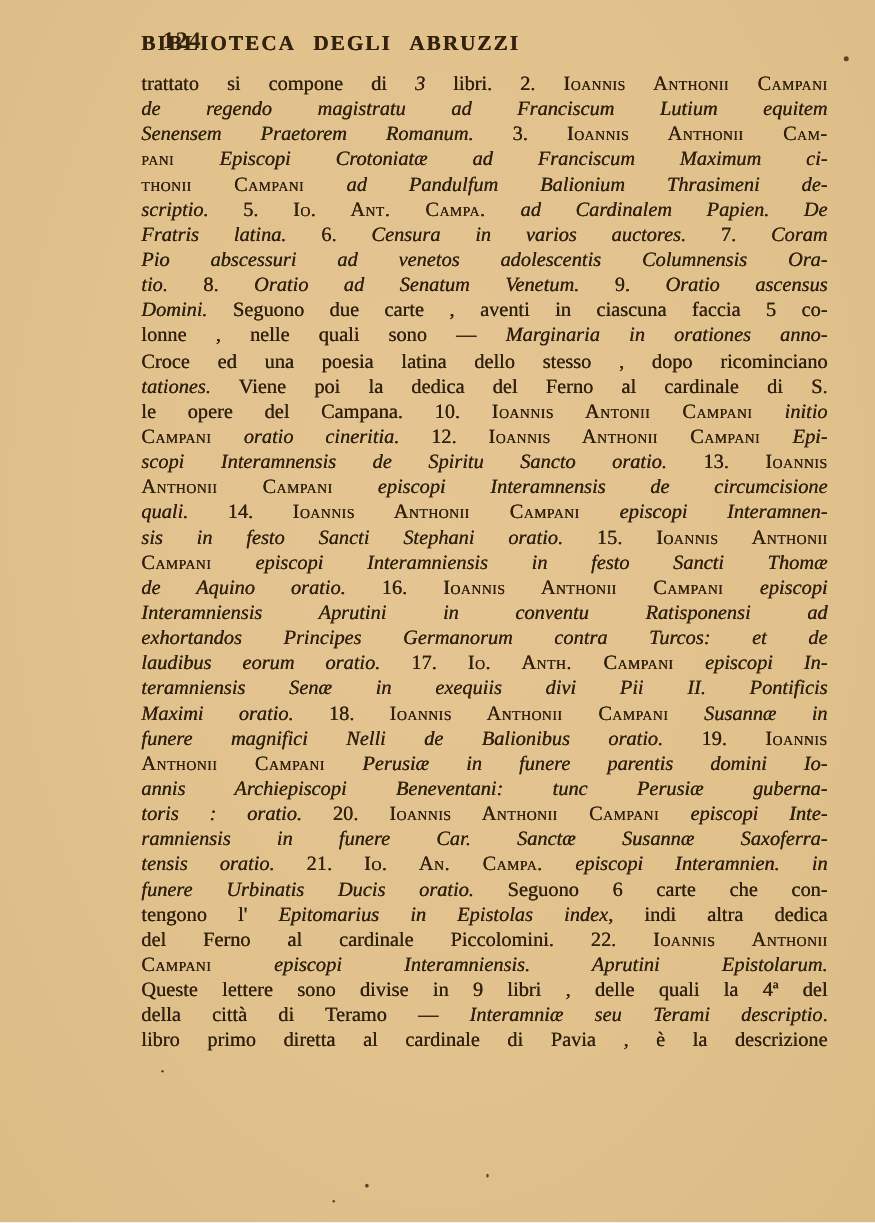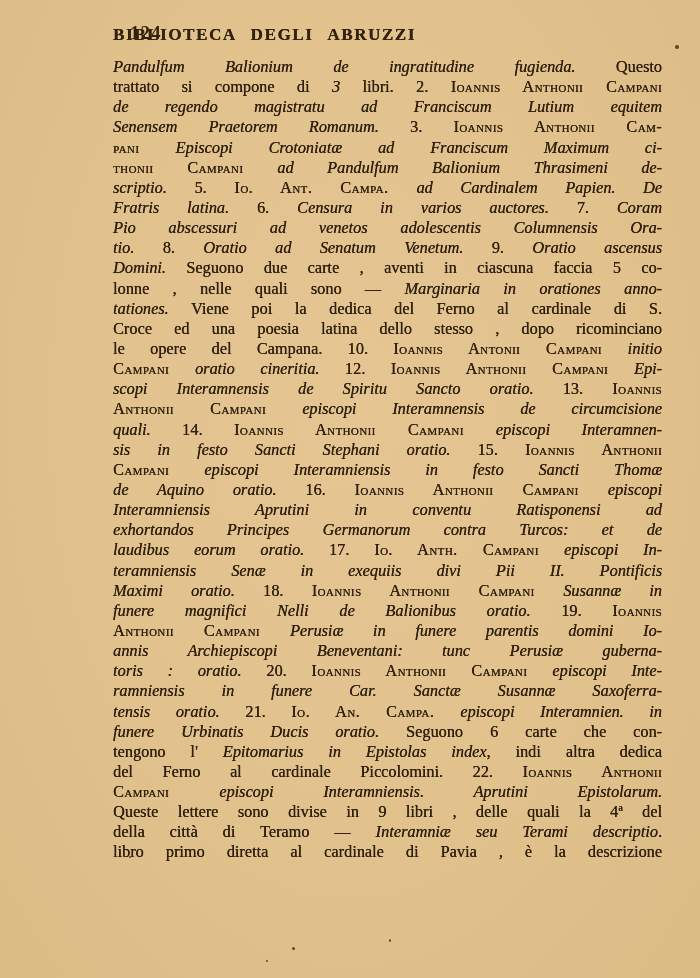--- a/index.html
+++ b/index.html
@@ -75,34 +75,33 @@
   .speck-e { left: 266px; top: 960px; width: 2px; height: 2px; }
 </style>
 </head>
 <body>
 
 <div class="page">
   <div class="page-number">124</div>
   <div class="running-header">BIBLIOTECA DEGLI ABRUZZI</div>
 
   <div class="body-text">
-      <div class="line"><span class="run-i">Pandulfum Balionium de ingratitudine fugienda.</span><span class="run-r"> Questo</span></div>
       <div class="line"><span class="run-r">trattato si compone di </span><span class="run-i">3</span><span class="run-r"> libri. 2. </span><span class="run-sc">Ioannis Anthonii Campani</span></div>
       <div class="line"><span class="run-i">de regendo magistratu ad Franciscum Lutium equitem</span></div>
       <div class="line"><span class="run-i">Senensem Praetorem Romanum.</span><span class="run-r"> 3. </span><span class="run-sc">Ioannis Anthonii Cam-</span></div>
       <div class="line"><span class="run-sc">pani </span><span class="run-i">Episcopi Crotoniatæ ad Franciscum Maximum ci-</span></div>
       <div class="line"><span class="run-sc">thonii Campani </span><span class="run-i">ad Pandulfum Balionium Thrasimeni de-</span></div>
       <div class="line"><span class="run-i">scriptio.</span><span class="run-r"> 5. </span><span class="run-sc">Io. Ant. Campa. </span><span class="run-i">ad Cardinalem Papien. De</span></div>
       <div class="line"><span class="run-i">Fratris latina.</span><span class="run-r"> 6. </span><span class="run-i">Censura in varios auctores.</span><span class="run-r"> 7. </span><span class="run-i">Coram</span></div>
       <div class="line"><span class="run-i">Pio abscessuri ad venetos adolescentis Columnensis Ora-</span></div>
       <div class="line"><span class="run-i">tio.</span><span class="run-r"> 8. </span><span class="run-i">Oratio ad Senatum Venetum.</span><span class="run-r"> 9. </span><span class="run-i">Oratio ascensus</span></div>
       <div class="line"><span class="run-i">Domini.</span><span class="run-r"> Seguono due carte , aventi in ciascuna faccia 5 co-</span></div>
       <div class="line"><span class="run-r">lonne , nelle quali sono — </span><span class="run-i">Marginaria in orationes anno-</span></div>
+      <div class="line"><span class="run-r">Croce ed una poesia latina dello stesso , dopo ricominciano</span></div>
       <div class="line"><span class="run-i">tationes.</span><span class="run-r"> Viene poi la dedica del Ferno al cardinale di S.</span></div>
-      <div class="line"><span class="run-r">Croce ed una poesia latina dello stesso , dopo ricominciano</span></div>
       <div class="line"><span class="run-r">le opere del Campana. 10. </span><span class="run-sc">Ioannis Antonii Campani </span><span class="run-i">initio</span></div>
       <div class="line"><span class="run-sc">Campani </span><span class="run-i">oratio cineritia.</span><span class="run-r"> 12. </span><span class="run-sc">Ioannis Anthonii Campani </span><span class="run-i">Epi-</span></div>
       <div class="line"><span class="run-i">scopi Interamnensis de Spiritu Sancto oratio.</span><span class="run-r"> 13. </span><span class="run-sc">Ioannis</span></div>
       <div class="line"><span class="run-sc">Anthonii Campani </span><span class="run-i">episcopi Interamnensis de circumcisione</span></div>
       <div class="line"><span class="run-i">quali.</span><span class="run-r"> 14. </span><span class="run-sc">Ioannis Anthonii Campani </span><span class="run-i">episcopi Interamnen-</span></div>
       <div class="line"><span class="run-i">sis in festo Sancti Stephani oratio.</span><span class="run-r"> 15. </span><span class="run-sc">Ioannis Anthonii</span></div>
       <div class="line"><span class="run-sc">Campani </span><span class="run-i">episcopi Interamniensis in festo Sancti Thomæ</span></div>
       <div class="line"><span class="run-i">de Aquino oratio.</span><span class="run-r"> 16. </span><span class="run-sc">Ioannis Anthonii Campani </span><span class="run-i">episcopi</span></div>
       <div class="line"><span class="run-i">Interamniensis Aprutini in conventu Ratisponensi ad</span></div>
       <div class="line"><span class="run-i">exhortandos Principes Germanorum contra Turcos: et de</span></div>

